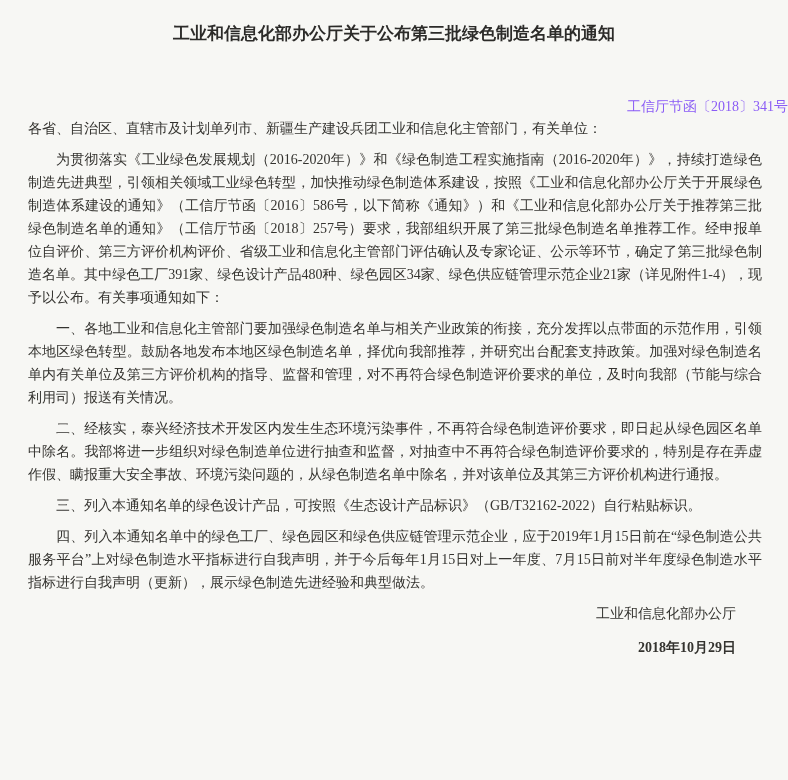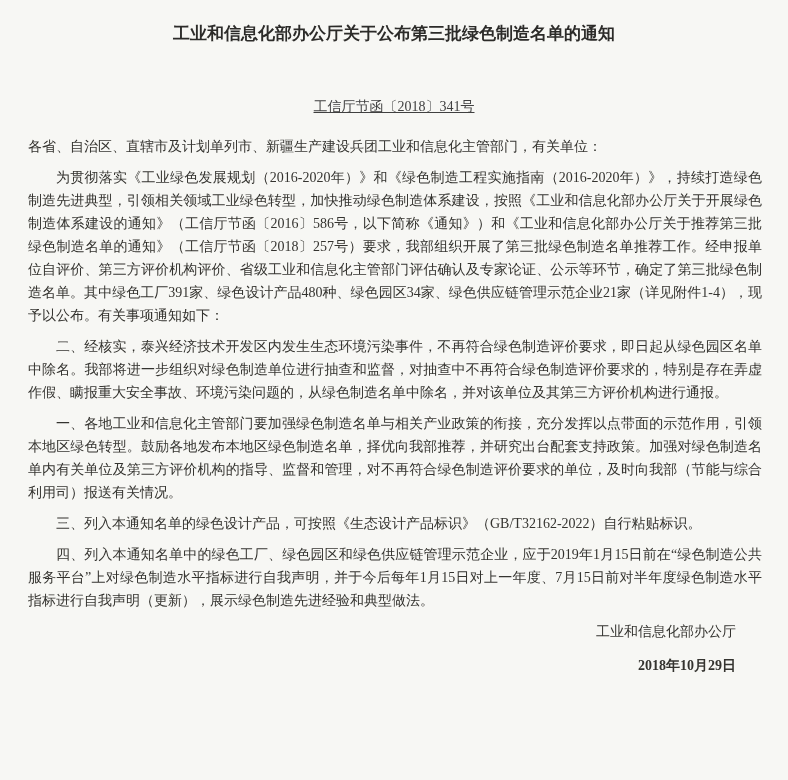--- a/index.html
+++ b/index.html
@@ -22,28 +22,26 @@
     text-align: center;
     font-family: "Liberation Sans", sans-serif;
     font-weight: bold;
     font-size: 17px;
     line-height: 34px;
     color: #2c2b29;
     letter-spacing: 0px;
   }
   .doc-number {
     margin-top: 46px;
-    text-align: center;
+    text-align: right;
     font-size: 14px;
     line-height: 20px;
-    color: #404040;
-    text-decoration: underline;
+    color: #8b5cf6;
   }
   .content {
-    margin-top: 18px;
     padding: 0 26px 0 28px;
     font-size: 14px;
     line-height: 23px;
     text-align: justify;
     color: #34332f;
   }
   .salutation {
     margin: 0 0 8px 0;
   }
   .para {
@@ -89,23 +87,23 @@
   <h1 class="title">工业和信息化部办公厅关于公布第三批绿色制造名单的通知</h1>
 
   <div class="doc-number">工信厅节函〔2018〕341号</div>
 
   <div class="content">
 
     <p class="salutation">各省、自治区、直辖市及计划单列市、新疆生产建设兵团工业和信息化主管部门，有关单位：</p>
 
     <p class="para">为贯彻落实《工业绿色发展规划（2016-2020年）》和《绿色制造工程实施指南（2016-2020年）》，持续打造绿色制造先进典型，引领相关领域工业绿色转型，加快推动绿色制造体系建设，按照《工业和信息化部办公厅关于开展绿色制造体系建设的通知》（工信厅节函〔2016〕586号，以下简称《通知》）和《工业和信息化部办公厅关于推荐第三批绿色制造名单的通知》（工信厅节函〔2018〕257号）要求，我部组织开展了第三批绿色制造名单推荐工作。经申报单位自评价、第三方评价机构评价、省级工业和信息化主管部门评估确认及专家论证、公示等环节，确定了第三批绿色制造名单。其中绿色工厂391家、绿色设计产品480种、绿色园区34家、绿色供应链管理示范企业21家（详见附件1-4），现予以公布。有关事项通知如下：</p>
 
+    <p class="para">一、各地工业和信息化主管部门要加强绿色制造名单与相关产业政策的衔接，充分发挥以点带面的示范作用，引领本地区绿色转型。鼓励各地发布本地区绿色制造名单，择优向我部推荐，并研究出台配套支持政策。加强对绿色制造名单内有关单位及第三方评价机构的指导、监督和管理，对不再符合绿色制造评价要求的单位，及时向我部（节能与综合利用司）报送有关情况。</p>
+
     <p class="para">二、经核实，泰兴经济技术开发区内发生生态环境污染事件，不再符合绿色制造评价要求，即日起从绿色园区名单中除名。我部将进一步组织对绿色制造单位进行抽查和监督，对抽查中不再符合绿色制造评价要求的，特别是存在弄虚作假、瞒报重大安全事故、环境污染问题的，从绿色制造名单中除名，并对该单位及其第三方评价机构进行通报。</p>
-
-    <p class="para">一、各地工业和信息化主管部门要加强绿色制造名单与相关产业政策的衔接，充分发挥以点带面的示范作用，引领本地区绿色转型。鼓励各地发布本地区绿色制造名单，择优向我部推荐，并研究出台配套支持政策。加强对绿色制造名单内有关单位及第三方评价机构的指导、监督和管理，对不再符合绿色制造评价要求的单位，及时向我部（节能与综合利用司）报送有关情况。</p>
 
     <p class="para">三、列入本通知名单的绿色设计产品，可按照《生态设计产品标识》（GB/T32162-2022）自行粘贴标识。</p>
 
     <p class="para">四、列入本通知名单中的绿色工厂、绿色园区和绿色供应链管理示范企业，应于2019年1月15日前在“绿色制造公共服务平台”上对绿色制造水平指标进行自我声明，并于今后每年1月15日对上一年度、7月15日前对半年度绿色制造水平指标进行自我声明（更新），展示绿色制造先进经验和典型做法。</p>
 
 
     <div class="signature">工业和信息化部办公厅</div>
 
     <div class="sign-date">2018年10月29日</div>
 

